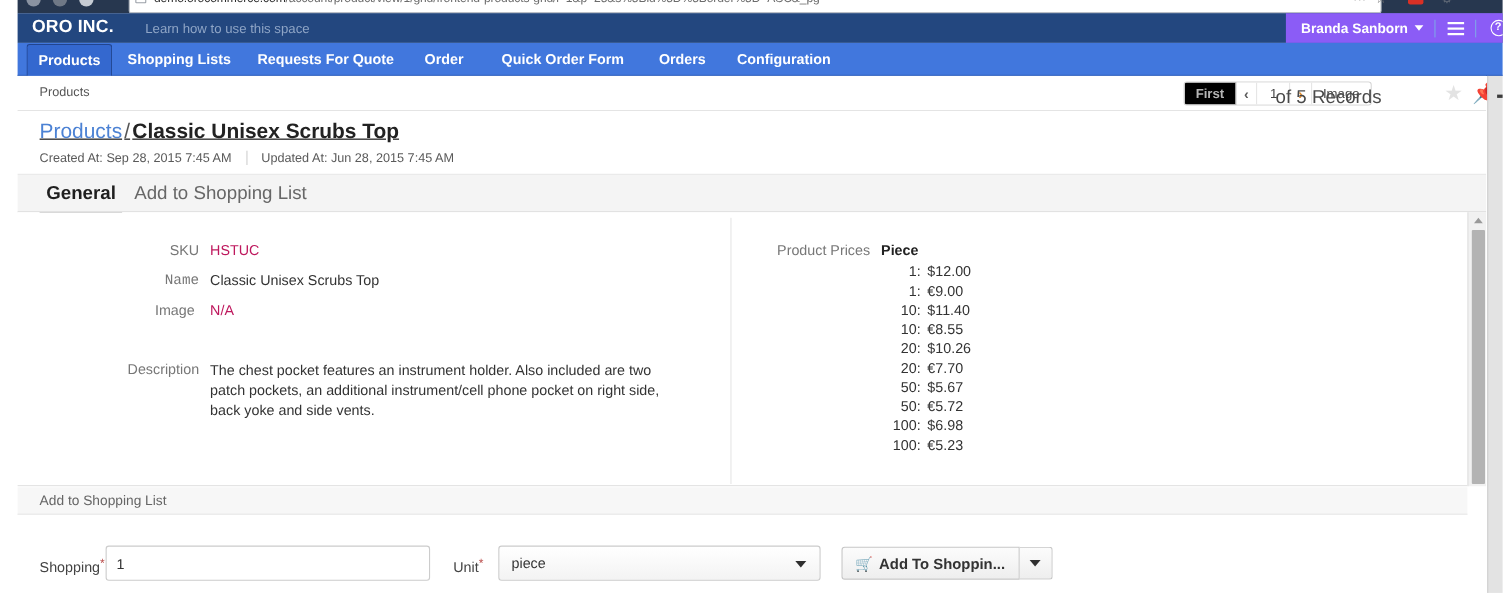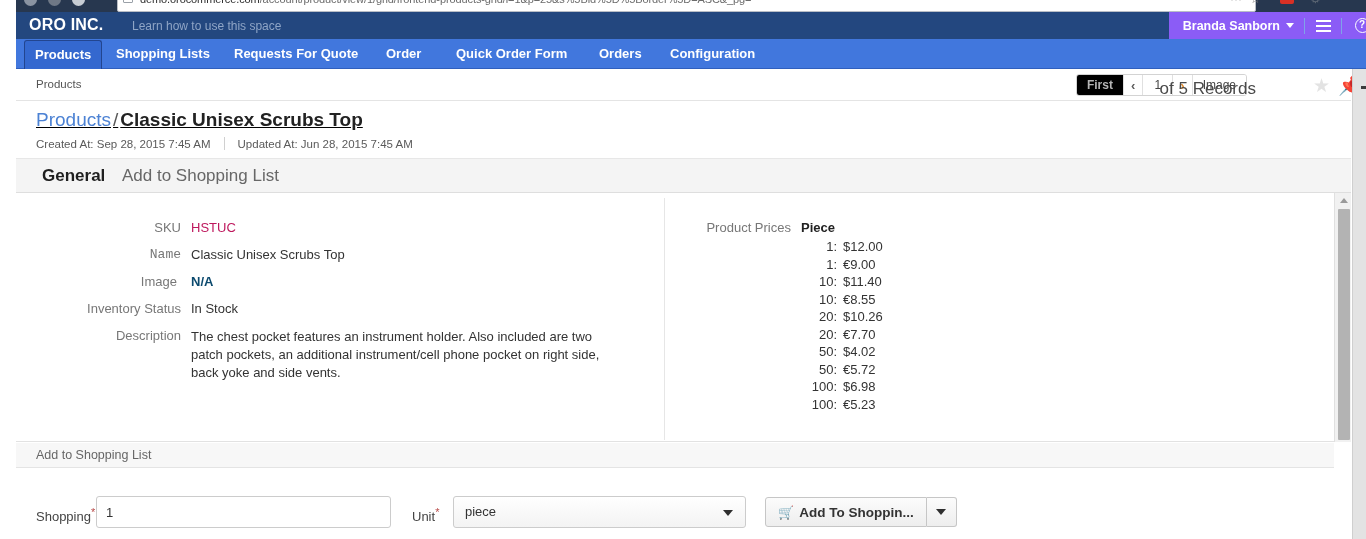--- a/index.html
+++ b/index.html
@@ -341,25 +341,21 @@
   <div class="lf" style="left:0px; top:220px; width:640px">
     <span class="flabel" style="width:175px;font-size:13px;color:#777;">SKU</span>
     <span class="fvalue" style="font-size:13px;color:#be185d;">HSTUC</span>
   </div>
   <div class="lf" style="left:0px; top:247px; width:640px">
     <span class="flabel" style="width:175px;padding-right:10px;font-size:13px;color:#777;font-family:Liberation Mono, monospace;">Name</span>
     <span class="fvalue" style="font-size:13px;color:#333;">Classic Unisex Scrubs Top</span>
   </div>
   <div class="lf" style="left:0px; top:274px; width:640px">
     <span class="flabel" style="width:175px;padding-right:14px;font-size:13px;color:#777;">Image</span>
-    <span class="fvalue" style="font-size:13px;color:#0c4a6e;font-weight:bold;">N/A</span>
-  </div>
-  <div class="lf" style="left:0px; top:301px; width:640px">
-    <span class="flabel" style="width:175px;padding-right:10px;font-size:13px;color:#777;">Inventory Status</span>
-    <span class="fvalue" style="font-size:13px;color:#333;">In Stock</span>
+    <span class="fvalue" style="font-size:13px;color:#be185d;">N/A</span>
   </div>
   <div class="lf" style="left:0px; top:328px; width:640px">
     <span class="flabel" style="width:175px;padding-right:10px;font-size:13px;color:#777;">Description</span>
     <span class="fvalue" style="width:420px;font-size:13px;color:#333;line-height:18px;">The chest pocket features an instrument holder. Also included are two patch pockets, an additional instrument/cell phone pocket on right side, back yoke and side vents.</span>
   </div>
 
   <div style="position:absolute;left:660px;top:220px;width:250px;display:flex;">
     <span style="width:125px;padding-right:10px;text-align:right;font-size:13px;color:#777;white-space:nowrap;">Product Prices</span>
     <span style="font-size:13px;font-weight:bold;color:#222;">Piece</span>
   </div>
@@ -383,21 +379,21 @@
     <div class="price-row">
         <span class="price-qty">20:</span>
         <span class="price-val">$10.26</span>
       </div>
     <div class="price-row">
         <span class="price-qty">20:</span>
         <span class="price-val">€7.70</span>
       </div>
     <div class="price-row">
         <span class="price-qty">50:</span>
-        <span class="price-val">$4.02</span>
+        <span class="price-val">$5.67</span>
       </div>
     <div class="price-row">
         <span class="price-qty">50:</span>
         <span class="price-val">€5.72</span>
       </div>
     <div class="price-row">
         <span class="price-qty">100:</span>
         <span class="price-val">$6.98</span>
       </div>
     <div class="price-row">

